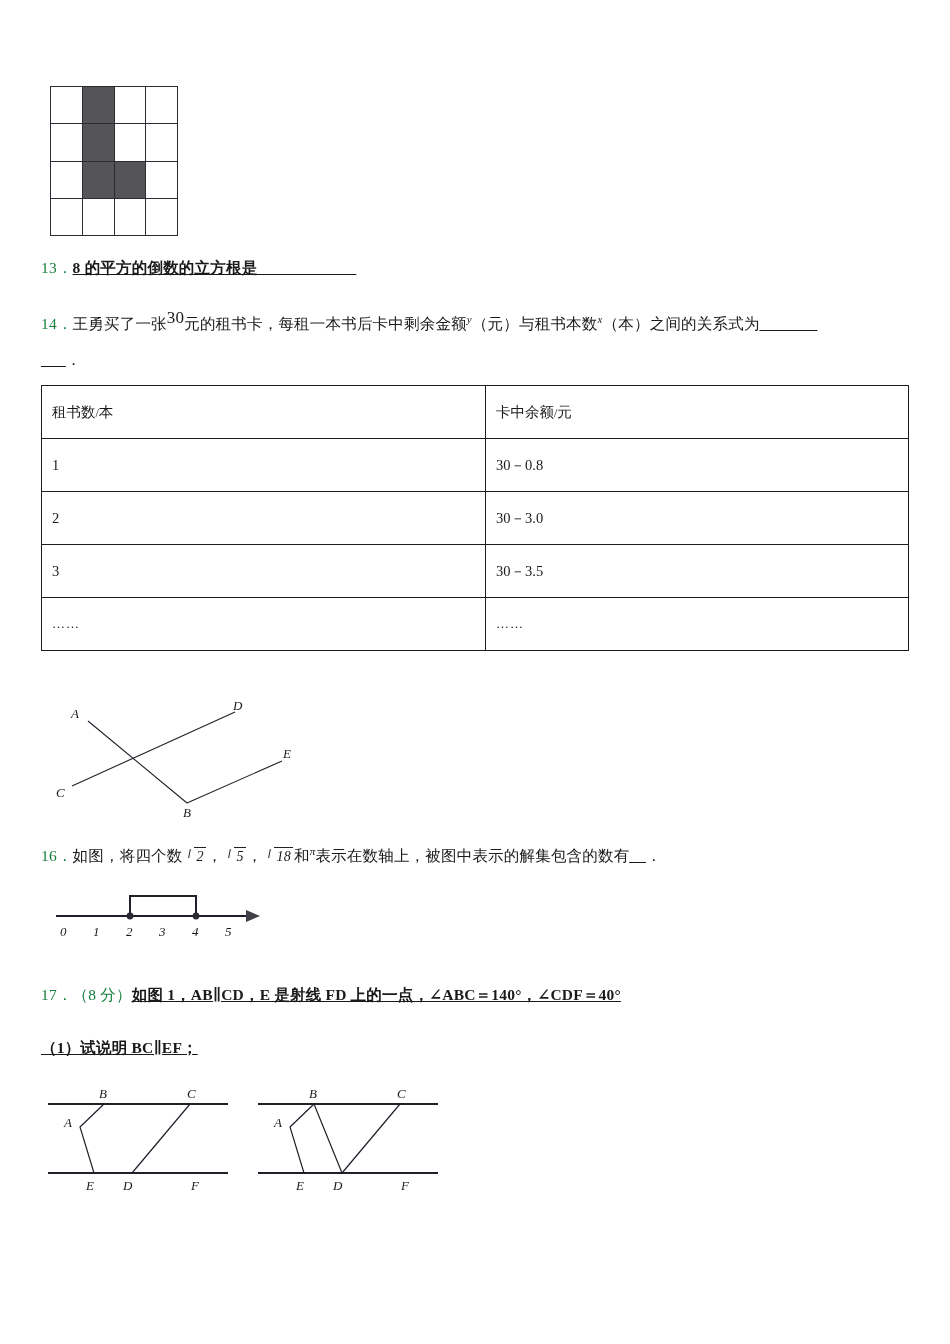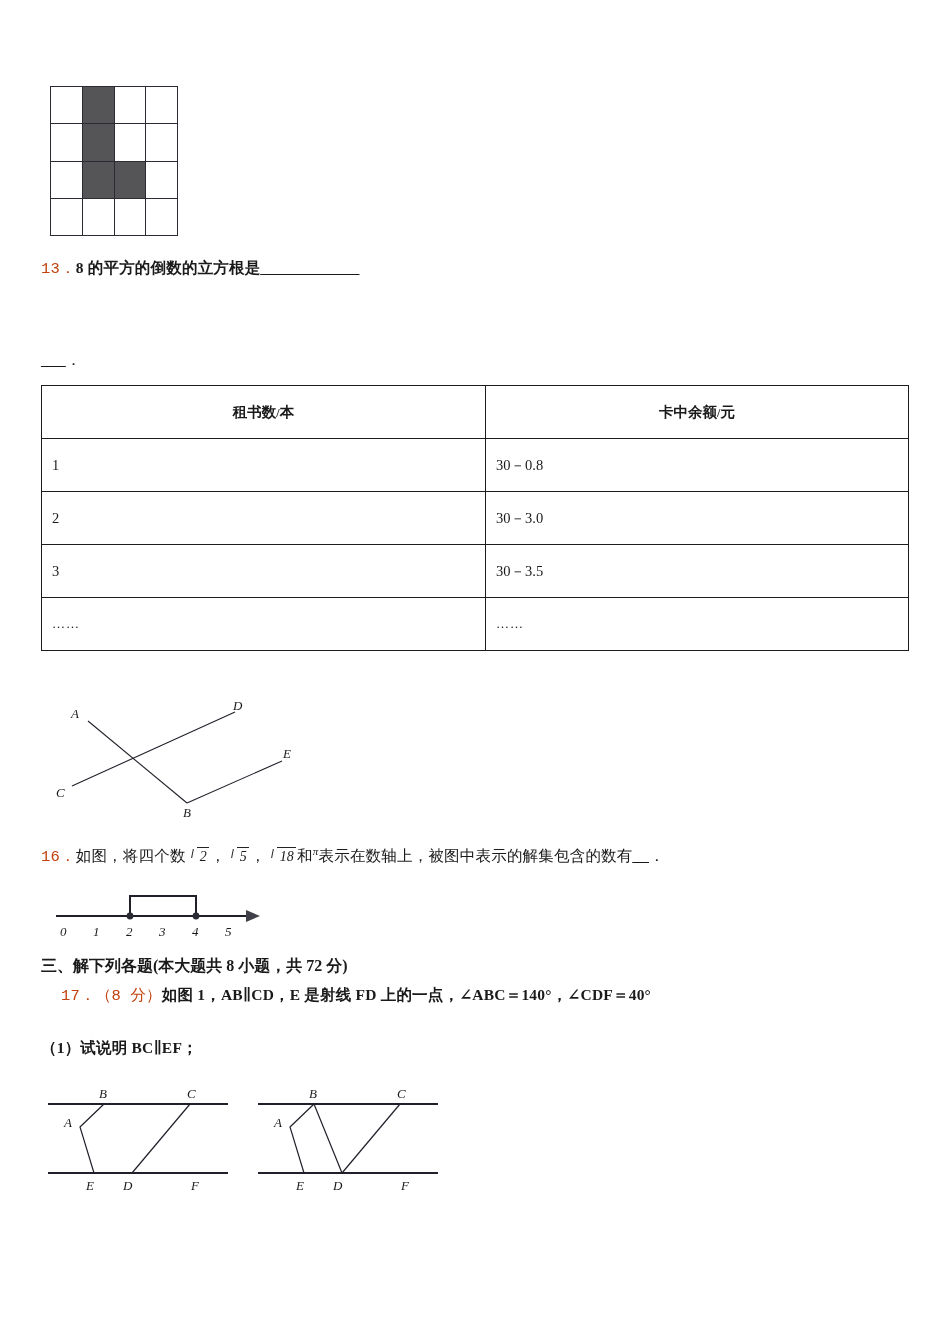--- a/index.html
+++ b/index.html
@@ -47,24 +47,24 @@
 
   
   .qline {
     position: absolute;
     font-size: 15.5px;
     line-height: 1.5;
     white-space: nowrap;
     letter-spacing: .2px;
   }
   .qnum {
-    font-family: Liberation Mono, monospace;
-    color: #c2410c;
-  }
-  .b { font-weight: bold; }
+    font-family: Liberation Serif, serif;
+    color: #15803d;
+  }
+  .b { font-weight: bold; text-decoration: underline; }
   .it { font-style: italic; }
   .blank-u {
     text-decoration: underline;
     letter-spacing: .5px;
   }
   .sup {
     font-size: 11px;
     vertical-align: super;
     font-style: italic;
   }
@@ -109,23 +109,22 @@
   }
   .data-table td, .data-table th {
     border: 1.1px solid #1c1c1c;
     height: 40px;
     padding: 6px 10px;
     text-align: left;
     font-weight: normal;
     vertical-align: middle;
   }
   .data-table th {
-    font-weight: bold;
+    font-weight: normal;
     font-size: 14.5px;
-    text-align: center;
   }
   .data-table .c1 { width: 423px; }
   .data-table .dots { letter-spacing: 1px; font-size: 13px; }
   .slash { font-size: 12px; }
 
   
   .fig { position: absolute; }
   .fig text {
     font-family: "Liberation Serif", serif;
     font-style: italic;
@@ -183,20 +182,23 @@
         <td></td>
       </tr>
     </tbody>
       </table>
   </div>
 
   <div class="qline" style="left:41px; top:256px;">
     <span class="qnum">13．</span><span class="b">8 的平方的倒数的立方根是</span><span class="blank-u">____________</span>
   </div>
 
+  <div class="qline" style="left:41px; top:305px;">
+    <span class="qnum">14．</span><span>王勇买了一张</span><span class="bignum">30</span><span>元的租书卡，每租一本书后卡中剩余金额</span><span class="sup">y</span><span>（元）与租书本数</span><span class="sup">x</span><span>（本）之间的关系式为</span><span class="blank-u">_______</span>
+  </div>
   <div class="qline" style="left:41px; top:348px;">
     <span class="blank-u">___</span><span>．</span>
   </div>
 
   <table class="data-table">
     <tbody>
         <tr>
       <th class="c1"><span>租书数</span><span class="slash">/</span><span>本</span></th>
       <th><span>卡中余额</span><span class="slash">/</span><span>元</span></th>
     </tr>
@@ -251,23 +253,22 @@
     <circle cx="144" cy="28" r="3.4" fill="#2a2a32" stroke="none"></circle>
 
     <text x="8" y="48">0</text>
     <text x="41" y="48">1</text>
     <text x="74" y="48">2</text>
     <text x="107" y="48">3</text>
     <text x="140" y="48">4</text>
     <text x="173" y="48">5</text>
   </svg>
 
-  <div class="sec-head" style="left:41px; top:956px;">三、解下列各题(本大题共 8 小题，共 72 分)</div>
-
-  <div class="qline" style="left:41px; top:983px;margin-left:20px;">
+
+  <div class="qline" style="left:41px; top:983px;">
     <span class="qnum">17．</span><span class="qnum">（8 分）</span><span class="b">如图 1，AB∥CD，E 是射线 FD 上的一点，∠ABC＝140°，∠CDF＝40°</span>
   </div>
   <div class="qline b" style="left:41px; top:1012px;margin-top:24px;">（1）试说明 BC∥EF；</div>
 
   <svg class="fig" style="left:42px; top:1080px;" width="200" height="120">
     <line x1="6" y1="24" x2="186" y2="24" stroke-width="2" stroke="#5c5c66"></line>
     <line x1="6" y1="93" x2="186" y2="93" stroke-width="2" stroke="#5c5c66"></line>
     <polyline points="62,24 38,47 52,93" stroke-width="1.2"></polyline>
     <line x1="148" y1="24" x2="90" y2="93" stroke-width="1.2"></line>
     <text x="57" y="18">B</text>

